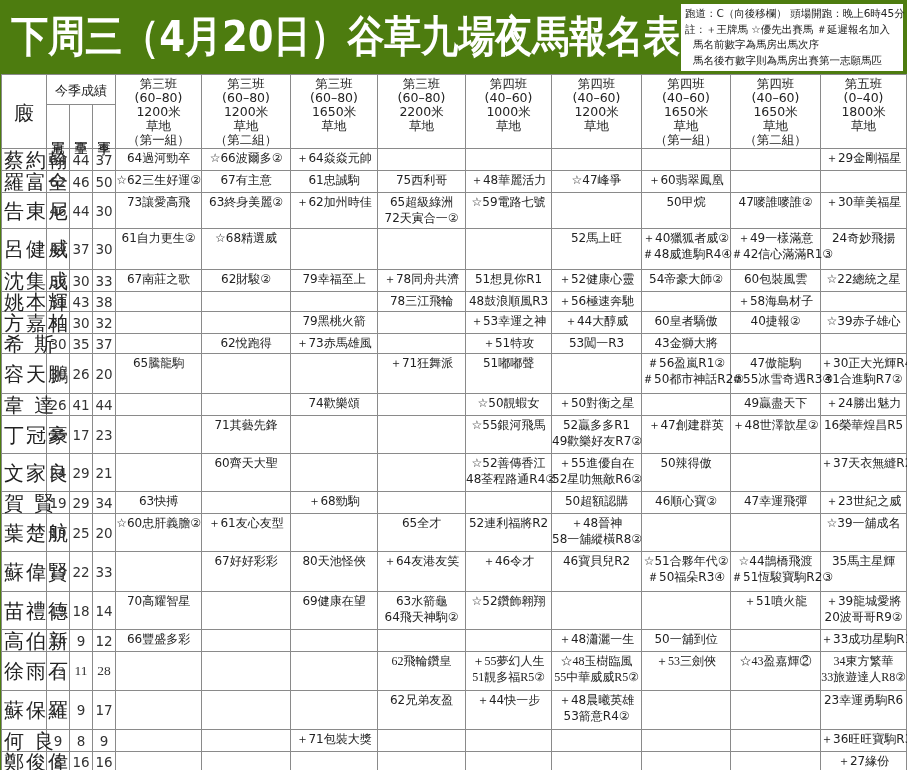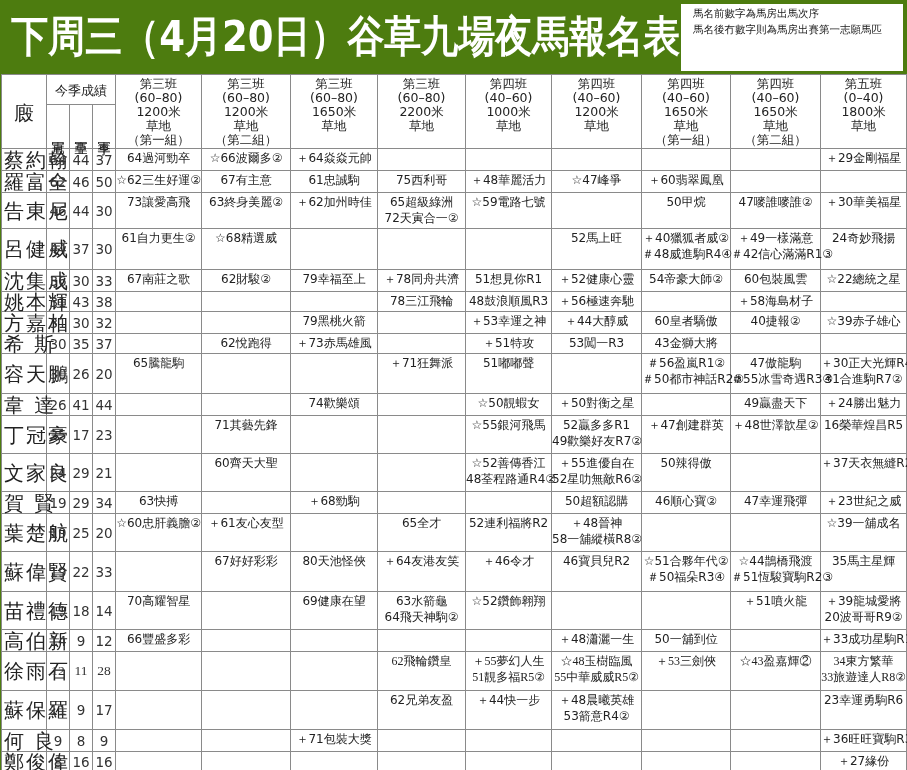--- a/index.html
+++ b/index.html
@@ -21,20 +21,22 @@
   td.entry { padding-top: 1px; white-space: nowrap; font-size: 12px; }
   td.entry div { white-space: nowrap; }
 </style>
 </head>
 <body>
 
 <div class="frame">
   <div class="header">
     <div class="title">下周三（4月20日）谷草九場夜馬報名表</div>
     <div class="notes">
+      <div>跑道：C（向後移欄） 頭場開跑：晚上6時45分</div>
+      <div>註：＋王牌馬 ☆優先出賽馬 ＃延遲報名加入</div>
       <div class="indent">馬名前數字為馬房出馬次序</div>
       <div class="indent">馬名後冇數字則為馬房出賽第一志願馬匹</div>
     </div>
   </div>
 
   <table>
     <colgroup>
       <col style="width:45px">
         <col style="width:23px">
         <col style="width:23px">

